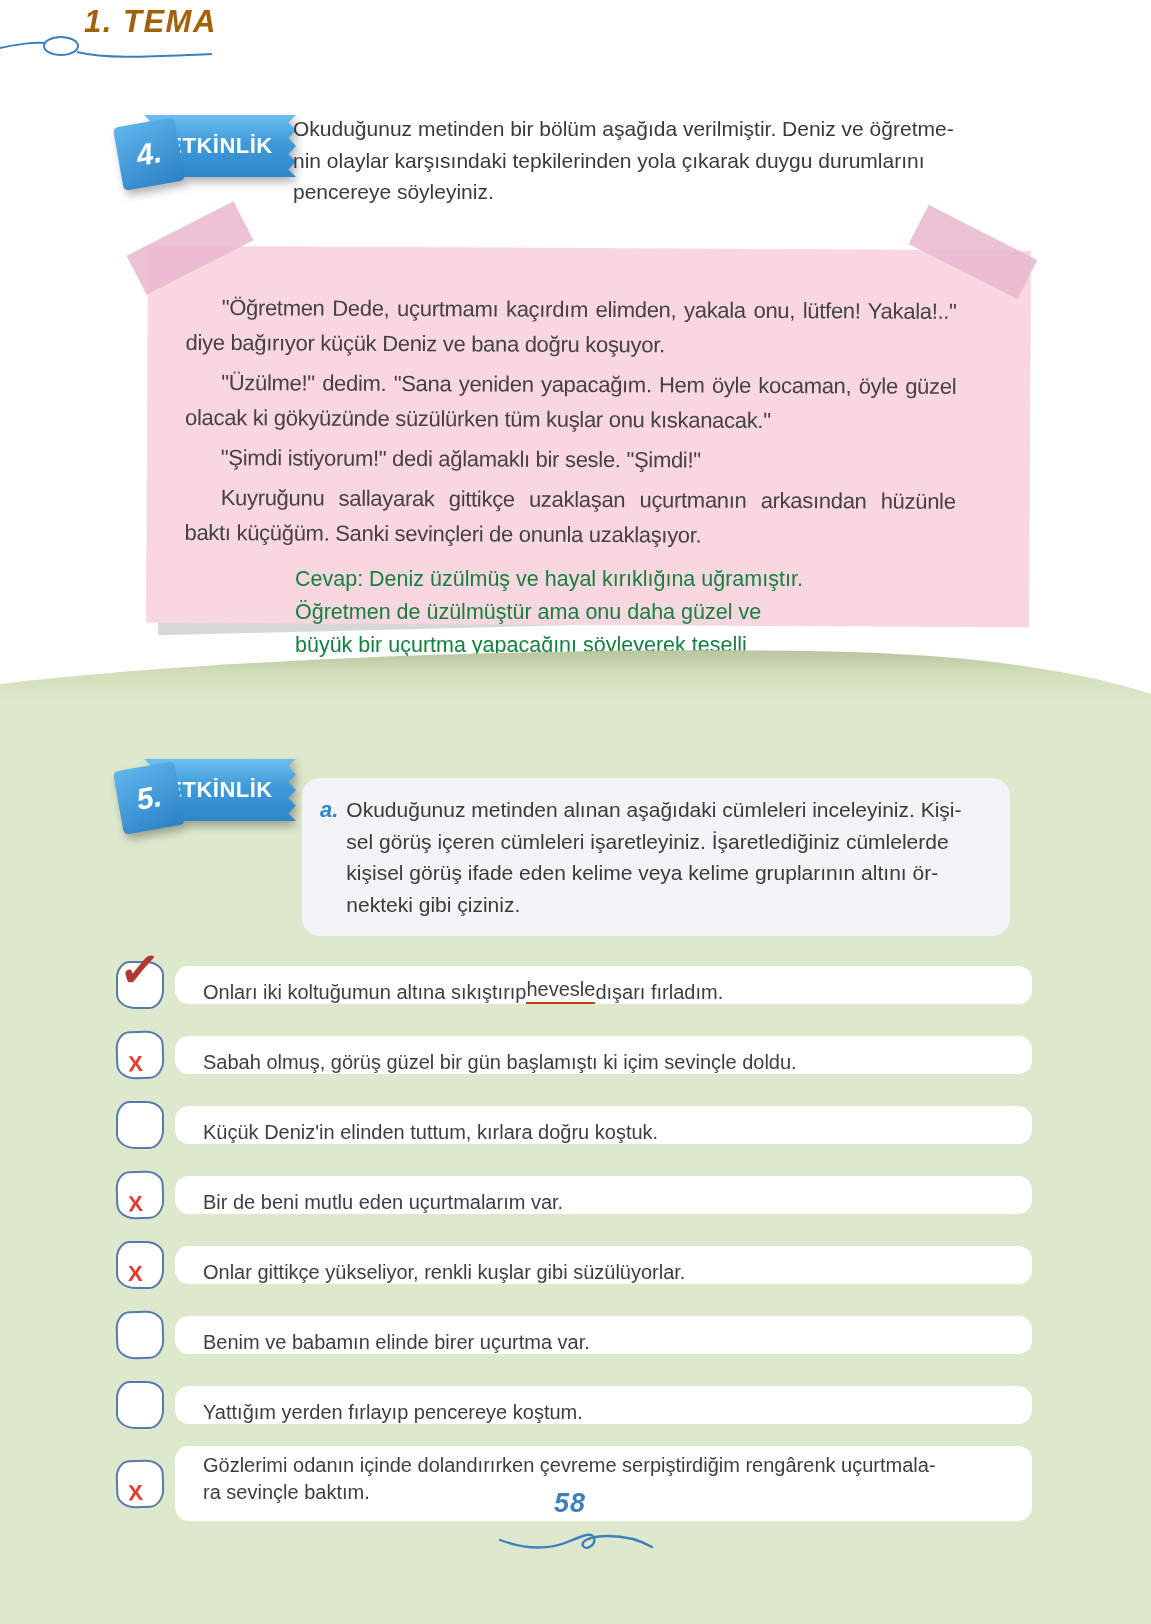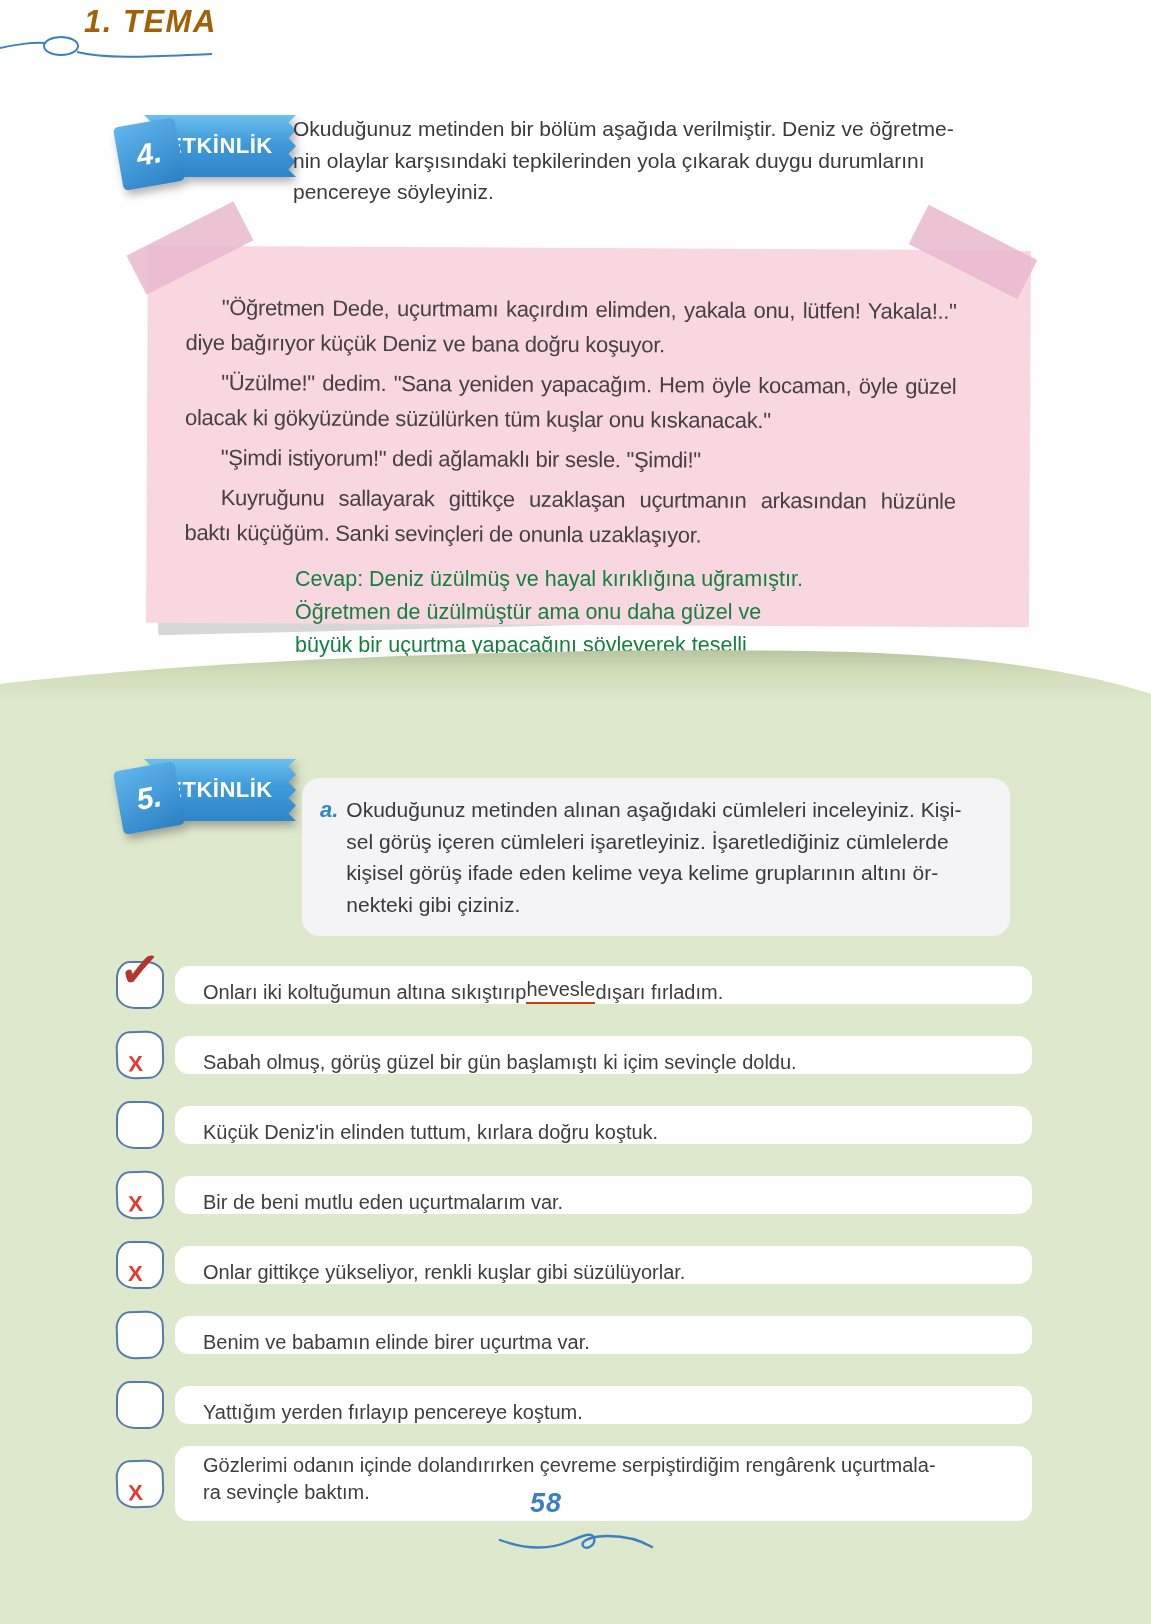--- a/index.html
+++ b/index.html
@@ -65,21 +65,21 @@
     display:flex;align-items:flex-end;box-sizing:border-box;padding:0 18px 0 28px;
     font-size:20px;color:#3e3e3e;white-space:nowrap;}
   .row.tall .bar{height:75px;display:block;white-space:normal;line-height:27px;padding-top:6px;}
   .mark{position:absolute;}
   .mark.check{font-size:50px;color:#b23730;font-weight:bold;left:1px;top:-18px;
               transform:rotate(4deg);line-height:1;}
   .mark.cross{font-size:22px;color:#e43a30;font-weight:bold;left:10px;bottom:2px;line-height:1;}
   .uword{border-bottom:2px solid #c2410c;padding-bottom:1px;}
 
   
-  .pagenum{position:absolute;left:516px;top:1488px;width:60px;text-align:center;font-size:27px;
+  .pagenum{position:absolute;left:540px;top:1488px;width:60px;text-align:center;font-size:27px;
            font-weight:bold;font-style:italic;color:#3d80c2;letter-spacing:1px;}
   .footer-squiggle{position:absolute;left:496px;top:1524px;}
 </style>
 </head>
 <body>
 
 <div id="page">
 
   <svg class="header-squiggle" width="230" height="38" viewBox="0 0 230 38">
     <path d="M0,22 C20,18 32,16 46,17" fill="none" stroke="#3d80c2" stroke-width="2"></path>

